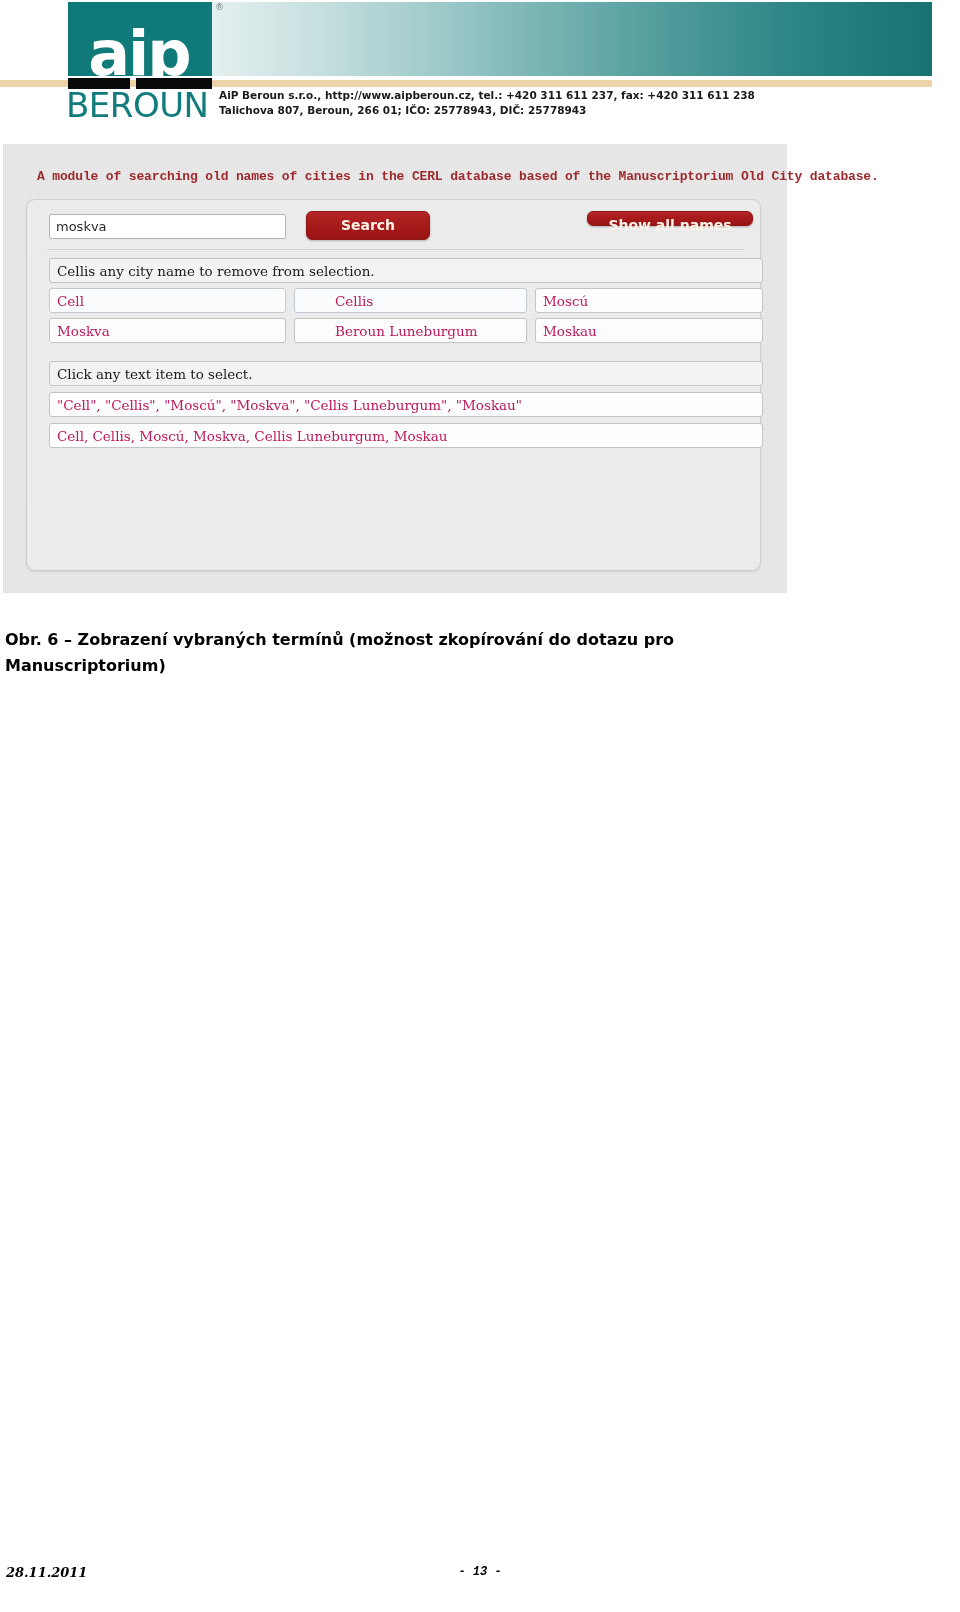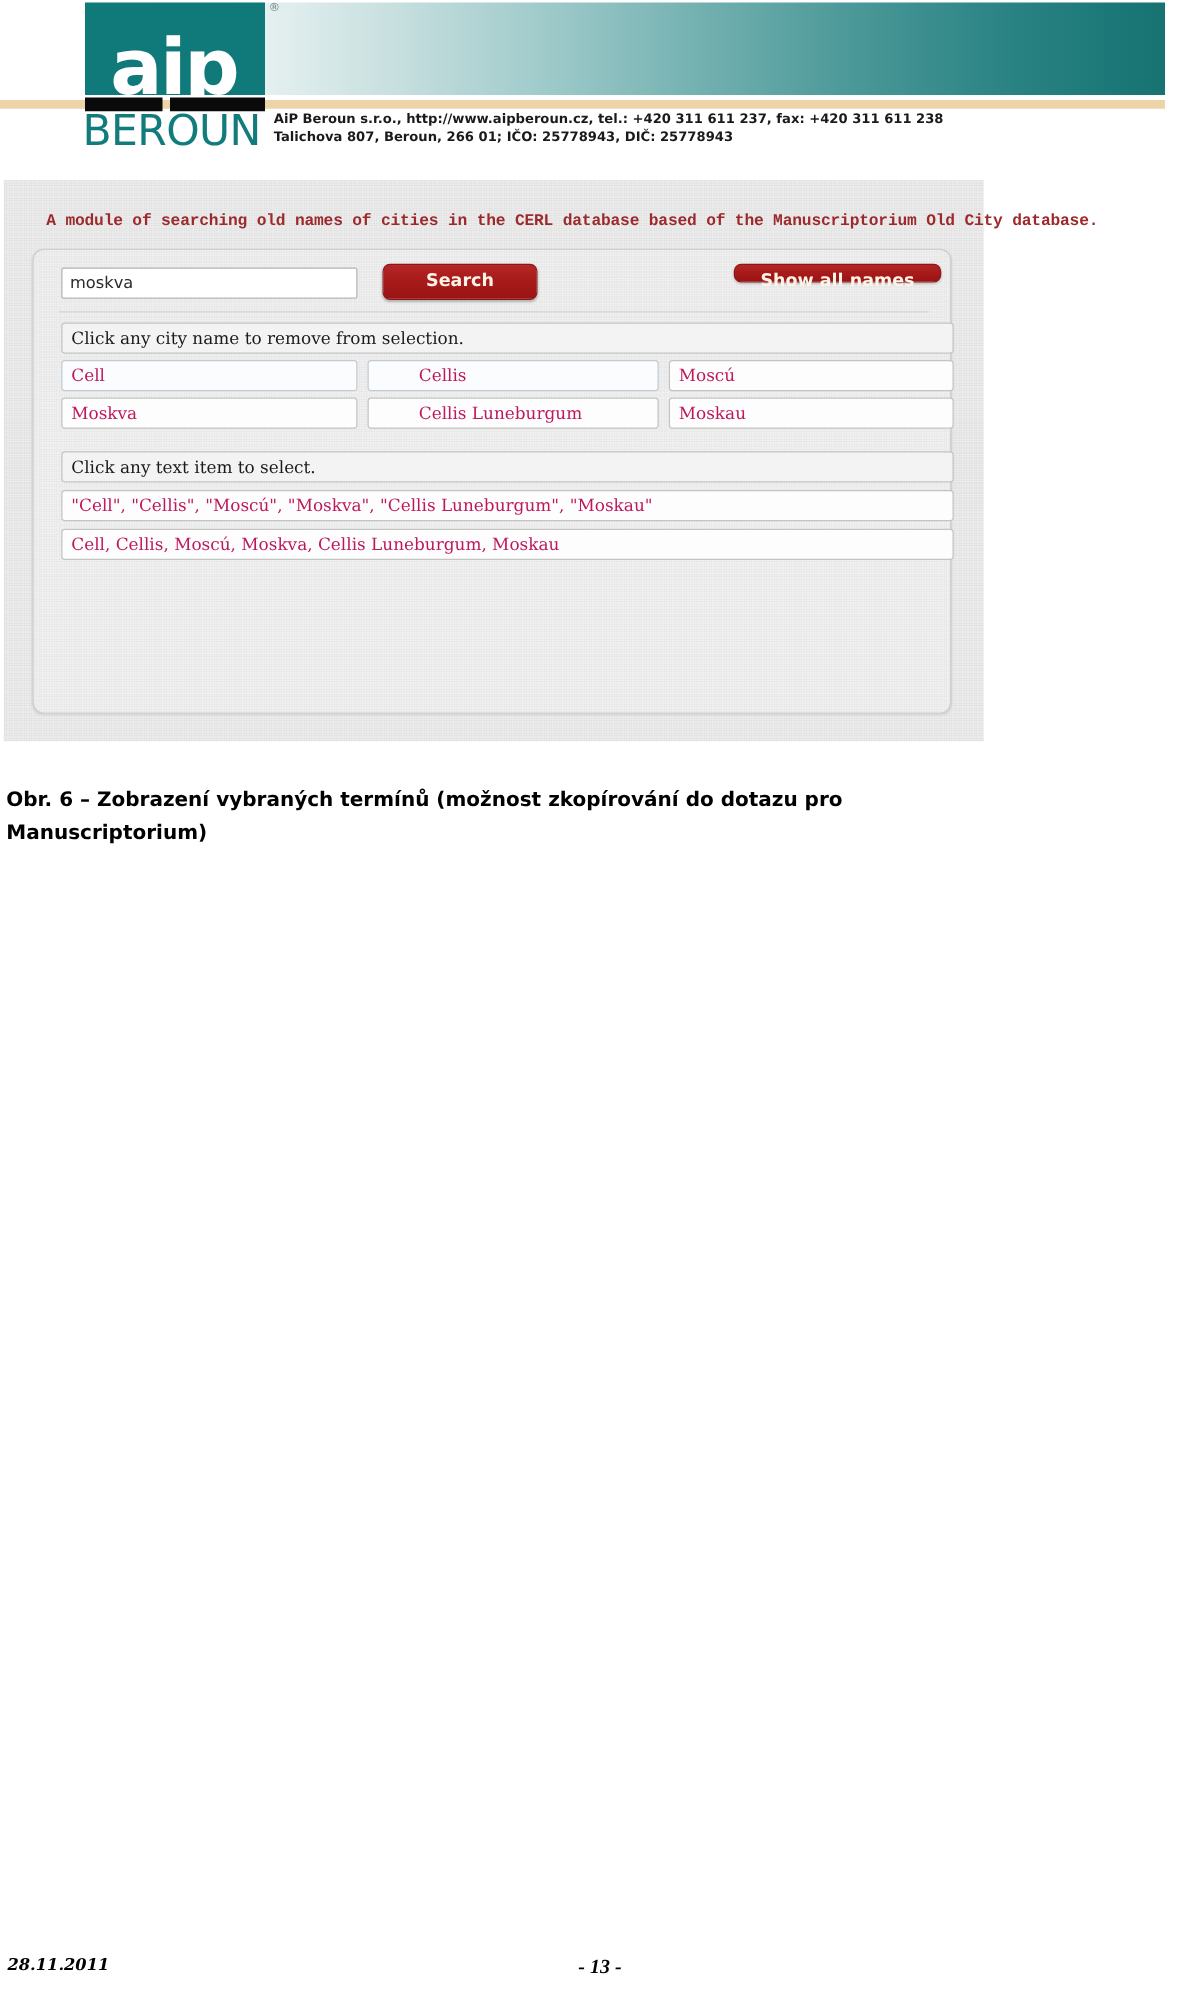--- a/index.html
+++ b/index.html
@@ -298,24 +298,24 @@
     font-weight: bold;
     font-size: 13px;
   }
   #footer-page {
     position: absolute;
     left: 0;
     top: 0;
     width: 960px;
     text-align: center;
     color: #000000;
-    font-family: Liberation Serif, serif;
+    font-family: Liberation Mono, monospace;
     font-style: italic;
     font-weight: bold;
-    font-size: 16px;
+    font-size: 12px;
   }
 </style>
 </head>
 <body>
 
 <div id="letterhead">
   <div id="gradient-bar"></div>
   <div id="logo-square">
     <div id="logo-aip">aip</div>
   </div>
@@ -338,32 +338,32 @@
 
     <div id="search-row">
       <input id="search-input" type="text" value="moskva" style="">
       <div class="redbtn" id="btn-search">Search</div>
       <div class="redbtn" id="btn-showall">Show all names</div>
     </div>
 
     <div id="divider"></div>
 
     <div class="row-band" style="top:58px;">
-      <div class="cellbox hint full">Click any city name to remove from selection.</div>
+      <div class="cellbox hint full">Cellis any city name to remove from selection.</div>
     </div>
 
     <div class="row-band" style="top:88px;">
       <div class="cellbox tinted col1">Cell</div>
       <div class="cellbox tinted col2">Cellis</div>
       <div class="cellbox col3">Moscú</div>
     </div>
 
     <div class="row-band" style="top:118px;">
       <div class="cellbox col1">Moskva</div>
-      <div class="cellbox col2">Cellis Luneburgum</div>
+      <div class="cellbox col2">Beroun Luneburgum</div>
       <div class="cellbox col3">Moskau</div>
     </div>
 
     <div class="row-band" style="top:161px;">
       <div class="cellbox hint full">Click any text item to select.</div>
     </div>
 
     <div class="row-band" style="top:192px;">
       <div class="cellbox full">"Cell", "Cellis", "Moscú", "Moskva", "Cellis Luneburgum", "Moskau"</div>
     </div>

